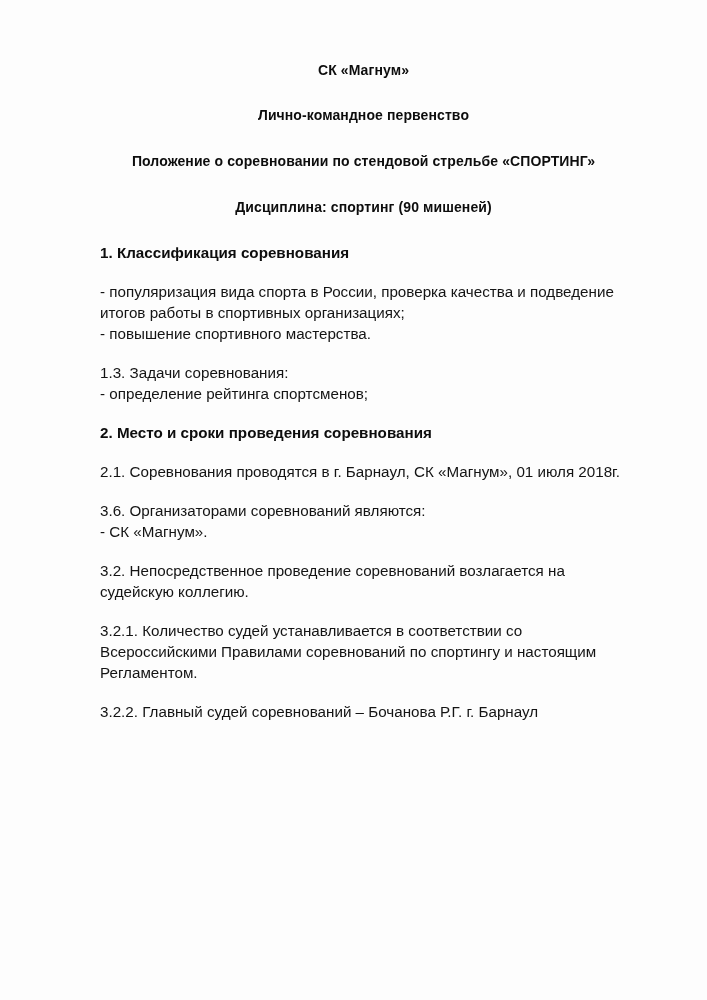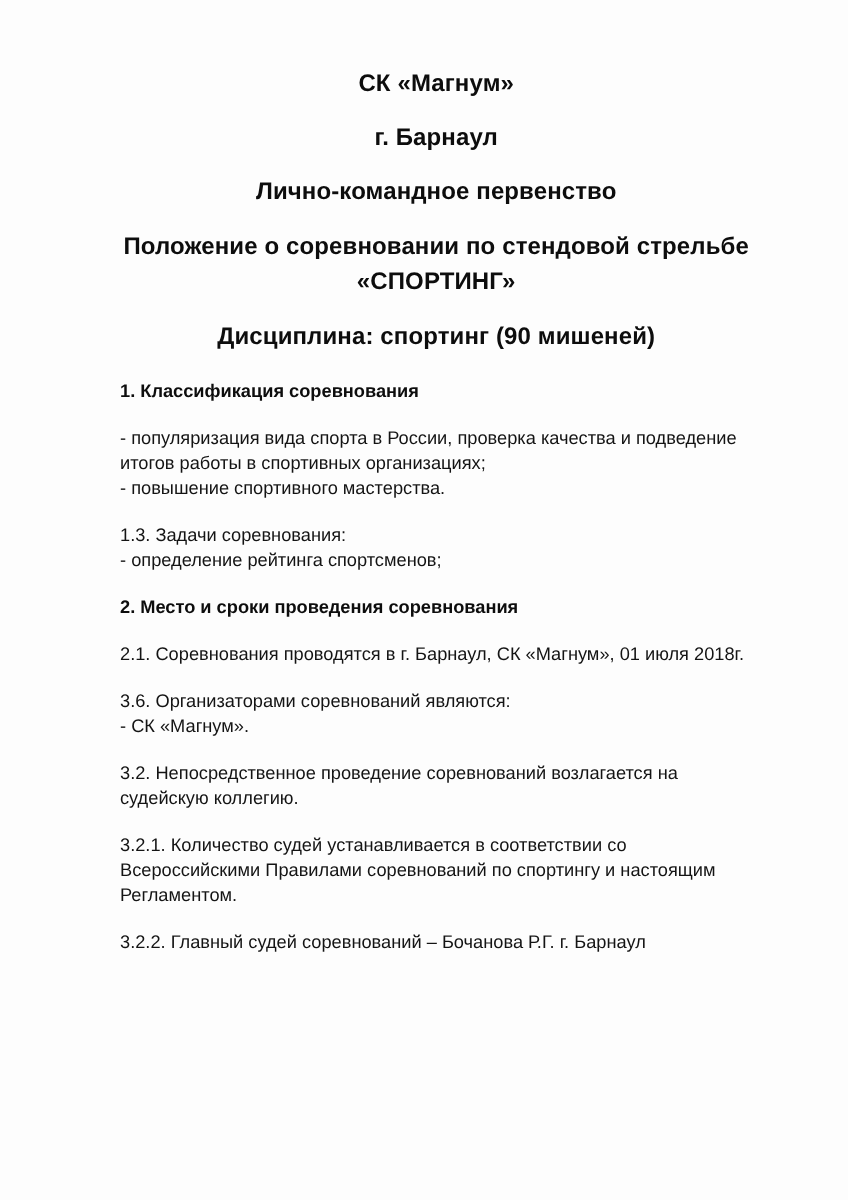--- a/index.html
+++ b/index.html
@@ -28,21 +28,21 @@
     top: 0;
     width: 527px;
   }
 
   
   .title-block {
     padding-top: 57px;
     text-align: center;
   }
   .doc-title {
-    font-size: 20px;
+    font-size: 14px;
     font-weight: bold;
     line-height: 27px;
     letter-spacing: 0.1px;
     margin: 0;
     padding: 0;
     color: #0d0d0d;
   }
   .doc-title + .doc-title {
     margin-top: 18px;
   }
@@ -68,21 +68,20 @@
   }
 </style>
 </head>
 <body>
 
 <div class="page">
   <div class="content">
 
     <div class="title-block">
       <div class="doc-title">СК «Магнум»</div>
-      <div class="doc-title">г. Барнаул</div>
       <div class="doc-title">Лично-командное первенство</div>
       <div class="doc-title two-line">Положение о соревновании по стендовой стрельбе «СПОРТИНГ»</div>
       <div class="doc-title">Дисциплина: спортинг (90 мишеней)</div>
     </div>
 
     <div class="body-block">
       <div class="para section-head">1. Классификация соревнования</div>
       <div class="para">- популяризация вида спорта в России, проверка качества и подведение итогов работы в спортивных организациях;
 - повышение спортивного мастерства.</div>
       <div class="para">1.3. Задачи соревнования:

